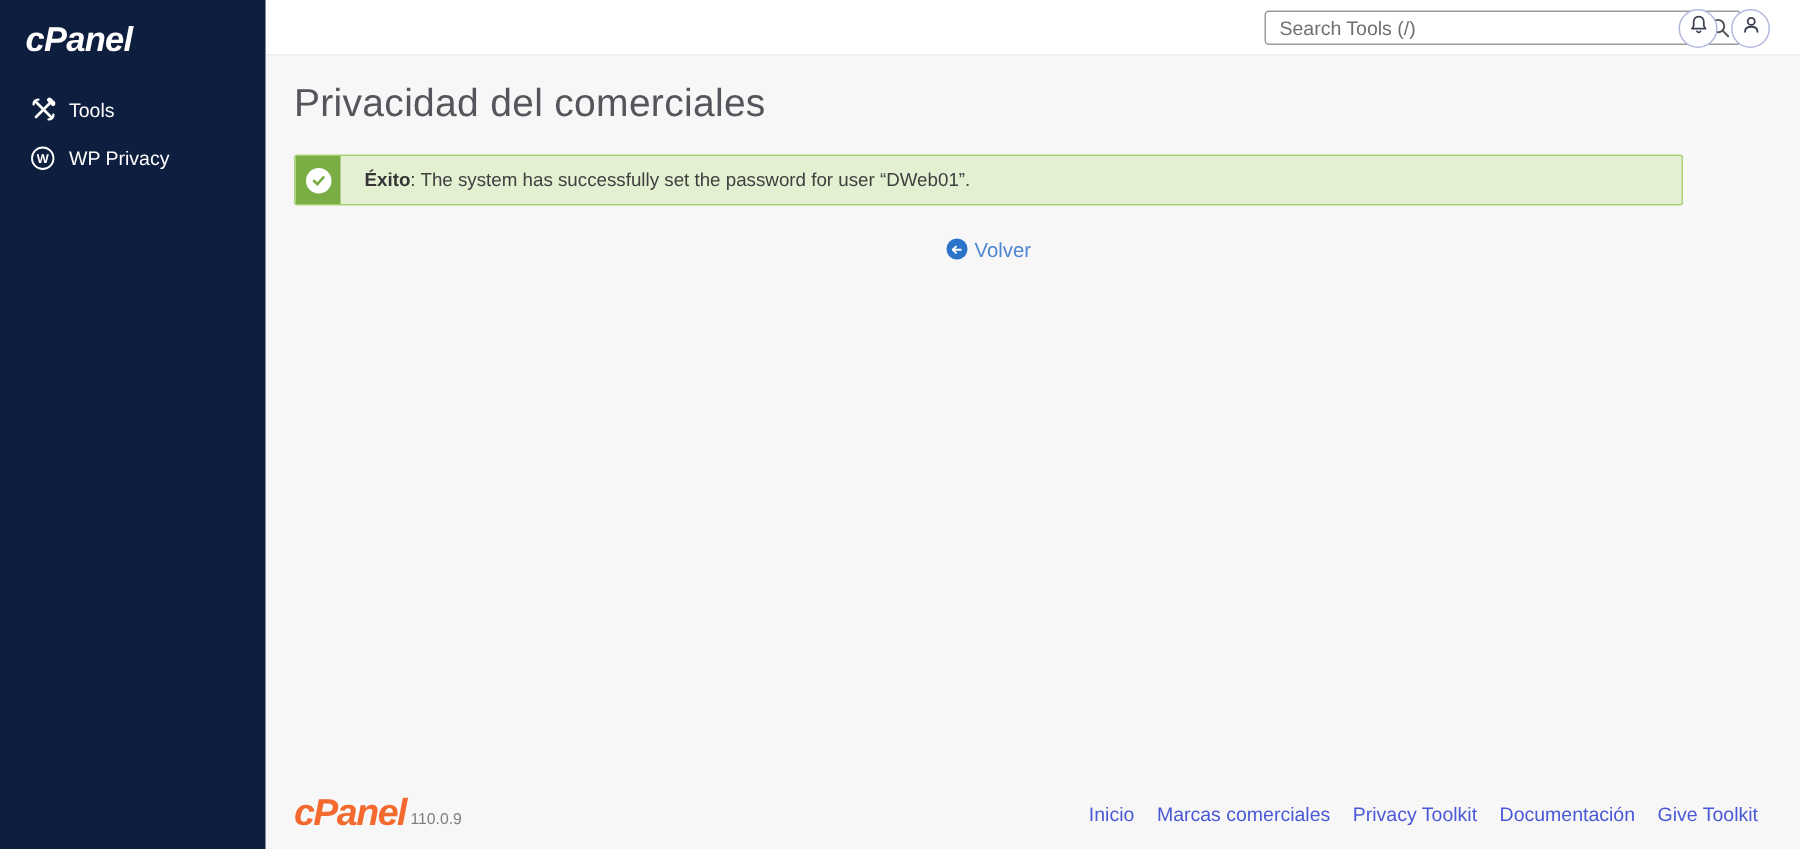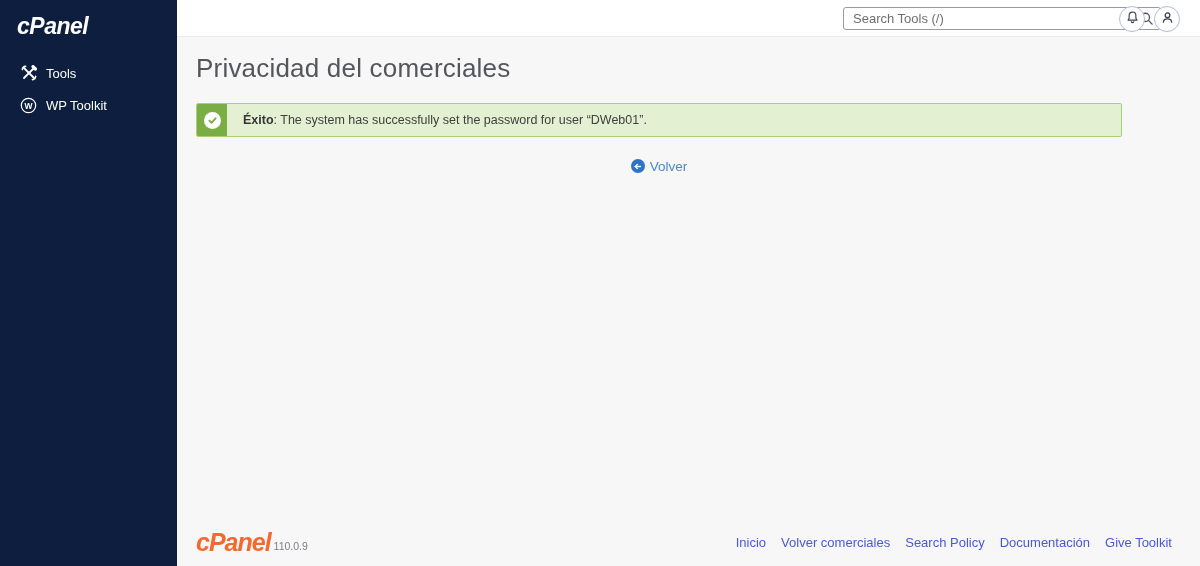--- a/index.html
+++ b/index.html
@@ -118,21 +118,21 @@
     <span>Tools</span>
   </div>
 
   <div class="nav-item nav-wp">
     <span class="nav-icon">
       <svg width="17" height="17" viewBox="0 0 18 18" fill="none">
         <circle cx="9" cy="9" r="7.6" stroke="#ffffff" stroke-width="1.3"></circle>
         <text x="9" y="12.2" text-anchor="middle" font-size="9" font-weight="bold" fill="#ffffff" font-family="Liberation Sans, sans-serif">W</text>
       </svg>
     </span>
-    <span>WP Toolkit</span>
+    <span>WP Privacy</span>
   </div>
 </div>
 
 <div class="topbar">
   <div class="search-wrap">
     <input class="search-input" type="text" placeholder="Search Tools (/)" style="">
     <span class="search-icon">
       <svg width="15" height="15" viewBox="0 0 16 16" fill="none" stroke="#555" stroke-width="1.4" stroke-linecap="round">
         <circle cx="6.8" cy="6.8" r="4.4"></circle>
         <path d="M10.2 10.2 L14 14"></path>
@@ -188,20 +188,20 @@
     </a>
   </div>
 
   <div class="footer">
     <div class="footer-brand">
       <span class="footer-logo">cPanel</span>
       <span class="footer-version">110.0.9</span>
     </div>
     <div class="footer-links">
       <a>Inicio</a>
-      <a>Volver comerciales</a>
-      <a>Search Policy</a>
+      <a>Marcas comerciales</a>
+      <a>Privacy Toolkit</a>
       <a>Documentación</a>
       <a>Give Toolkit</a>
     </div>
   </div>
 
 </div>
 
 </body></html>

